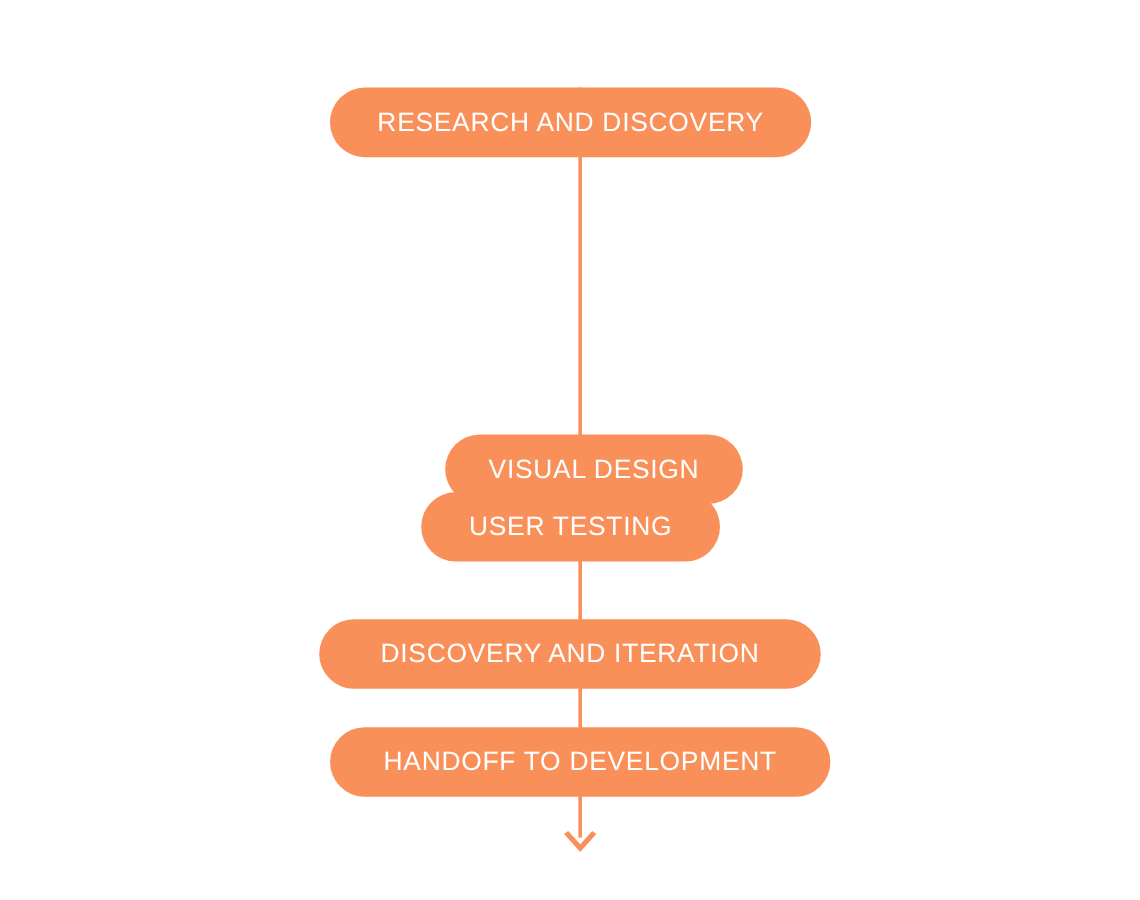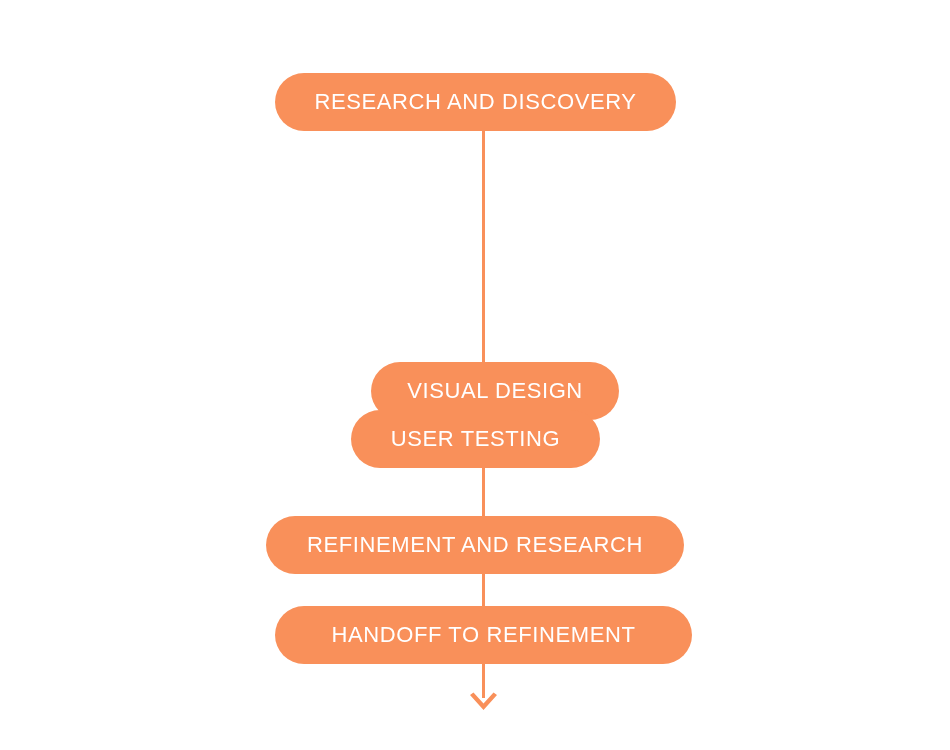--- a/index.html
+++ b/index.html
@@ -95,20 +95,20 @@
 
   <div class="pill step-3">
     <span class="pill-label">VISUAL DESIGN</span>
   </div>
 
   <div class="pill step-4">
     <span class="pill-label">USER TESTING</span>
   </div>
 
   <div class="pill step-5">
-    <span class="pill-label">REFINEMENT AND RESEARCH</span>
+    <span class="pill-label">DISCOVERY AND ITERATION</span>
   </div>
 
   <div class="pill step-6">
-    <span class="pill-label">HANDOFF TO REFINEMENT</span>
+    <span class="pill-label">HANDOFF TO DEVELOPMENT</span>
   </div>
 
 </div>
 
 </body></html>

